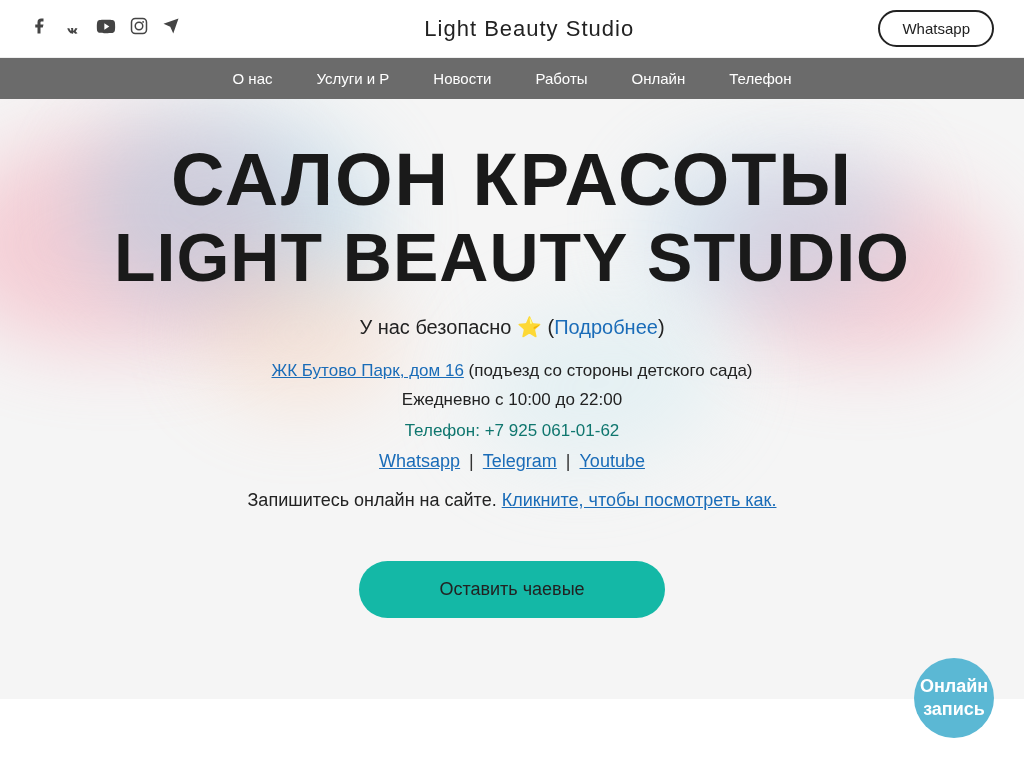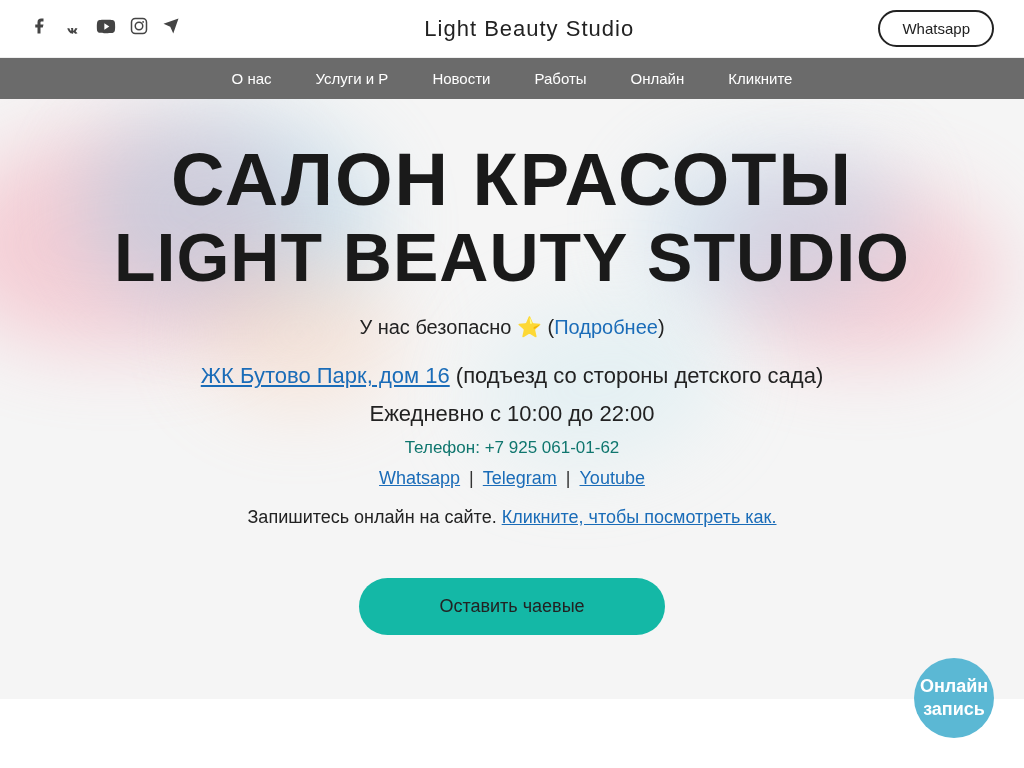--- a/index.html
+++ b/index.html
@@ -157,21 +157,21 @@
     }
     .hero-subtitle a {
       color: #1a6cb8;
       text-decoration: none;
     }
 
     .hero-address {
       position: relative;
       z-index: 2;
       text-align: center;
-      font-size: 22px;
+      font-size: 17px;
       color: #222;
       margin-bottom: 6px;
       line-height: 1.7;
     }
     .hero-address a {
       color: #1a6cb8;
       text-decoration: underline;
     }
 
     .hero-phone {
@@ -287,21 +287,21 @@
 
   <button class="whatsapp-btn">Whatsapp</button>
 </div>
 
 <nav class="nav-bar">
   <a class="nav-item" href="#">О нас</a>
   <a class="nav-item" href="#">Услуги и Р</a>
   <a class="nav-item" href="#">Новости</a>
   <a class="nav-item" href="#">Работы</a>
   <a class="nav-item" href="#">Онлайн</a>
-  <a class="nav-item" href="#">Кликните</a>
+  <a class="nav-item" href="#">Телефон</a>
 </nav>
 
 <section class="hero">
 
   <div class="blob blob-pink"></div>
   <div class="blob blob-blue"></div>
   <div class="blob blob-pink2"></div>
   <div class="blob blob-blue2"></div>
   <div class="blob blob-peach"></div>
   <div class="blob blob-lt-blue"></div>

